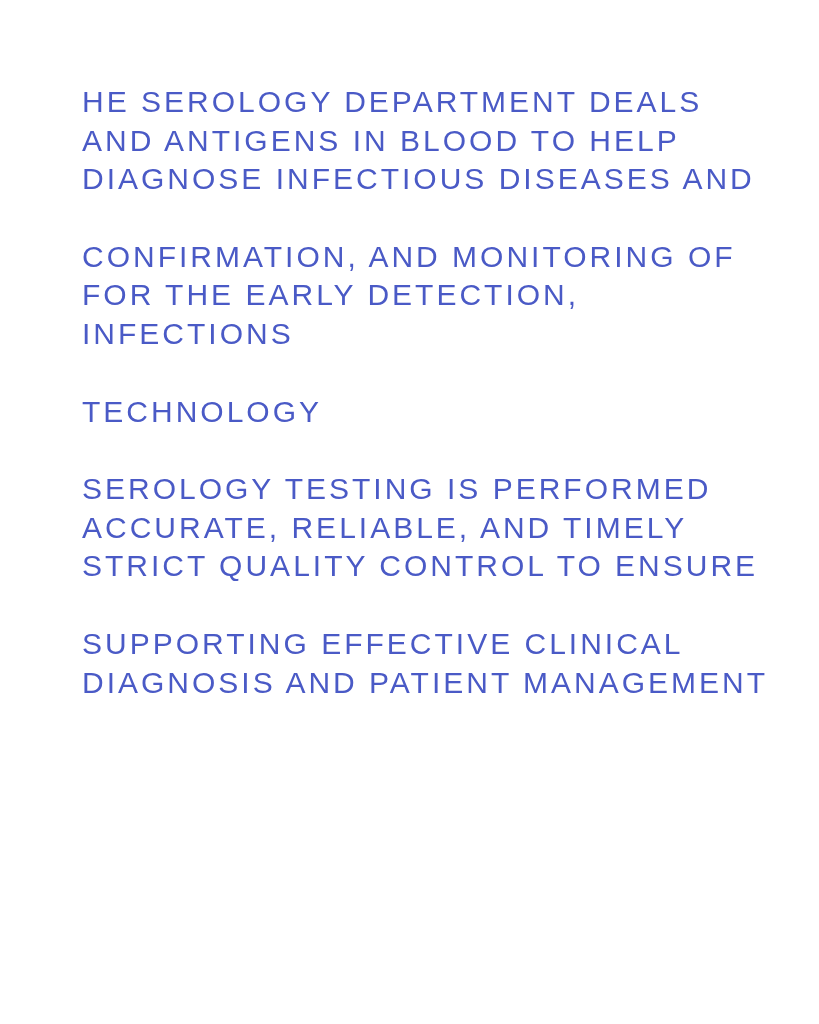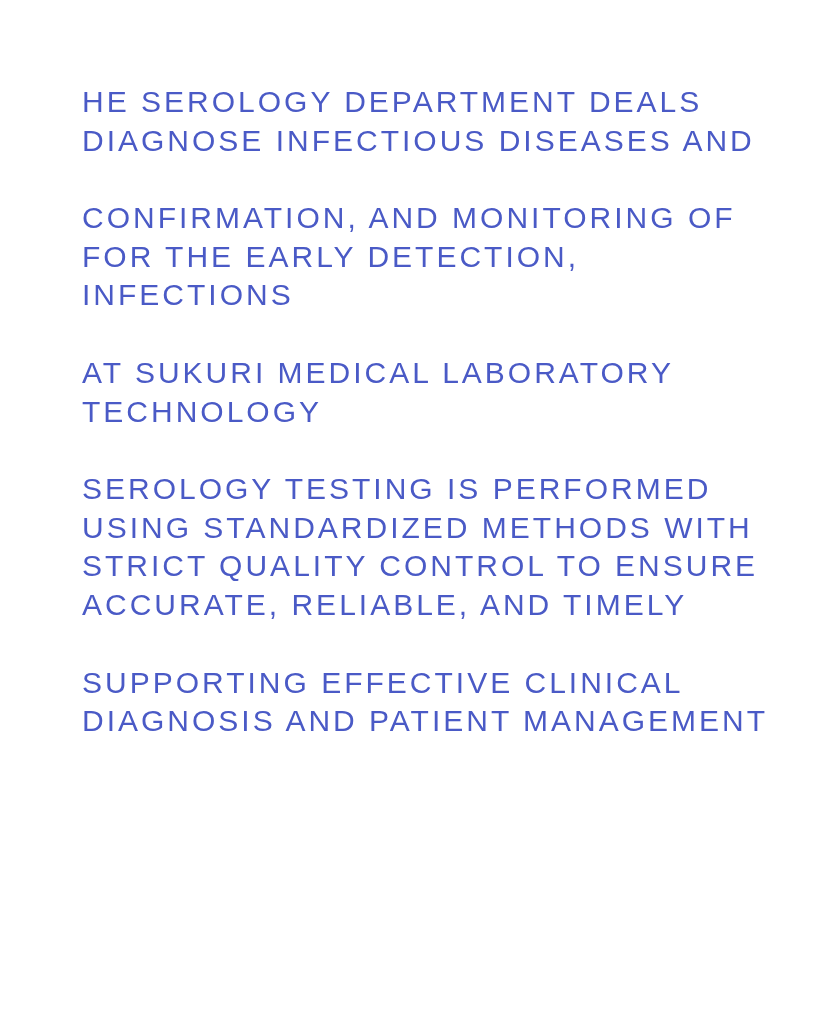--- a/index.html
+++ b/index.html
@@ -39,39 +39,38 @@
     text-transform: uppercase;
   }
 </style>
 </head>
 <body>
 
 <div class="page">
 
   <div class="paragraph">
     <div class="text-line">HE SEROLOGY DEPARTMENT DEALS</div>
+    <div class="text-line">AND ANTIGENS IN BLOOD TO HELP</div>
     <div class="text-line">DIAGNOSE INFECTIOUS DISEASES AND</div>
   </div>
 
   <div class="paragraph">
     <div class="text-line">CONFIRMATION, AND MONITORING OF</div>
     <div class="text-line">FOR THE EARLY DETECTION,</div>
     <div class="text-line">INFECTIONS</div>
   </div>
 
   <div class="paragraph">
-    <div class="text-line">AT SUKURI MEDICAL LABORATORY</div>
     <div class="text-line">TECHNOLOGY</div>
   </div>
 
   <div class="paragraph">
     <div class="text-line">SEROLOGY TESTING IS PERFORMED</div>
-    <div class="text-line">USING STANDARDIZED METHODS WITH</div>
+    <div class="text-line">ACCURATE, RELIABLE, AND TIMELY</div>
     <div class="text-line">STRICT QUALITY CONTROL TO ENSURE</div>
-    <div class="text-line">ACCURATE, RELIABLE, AND TIMELY</div>
   </div>
 
   <div class="paragraph">
     <div class="text-line">SUPPORTING EFFECTIVE CLINICAL</div>
     <div class="text-line">DIAGNOSIS AND PATIENT MANAGEMENT</div>
   </div>
 
 </div>
 
 </body></html>

